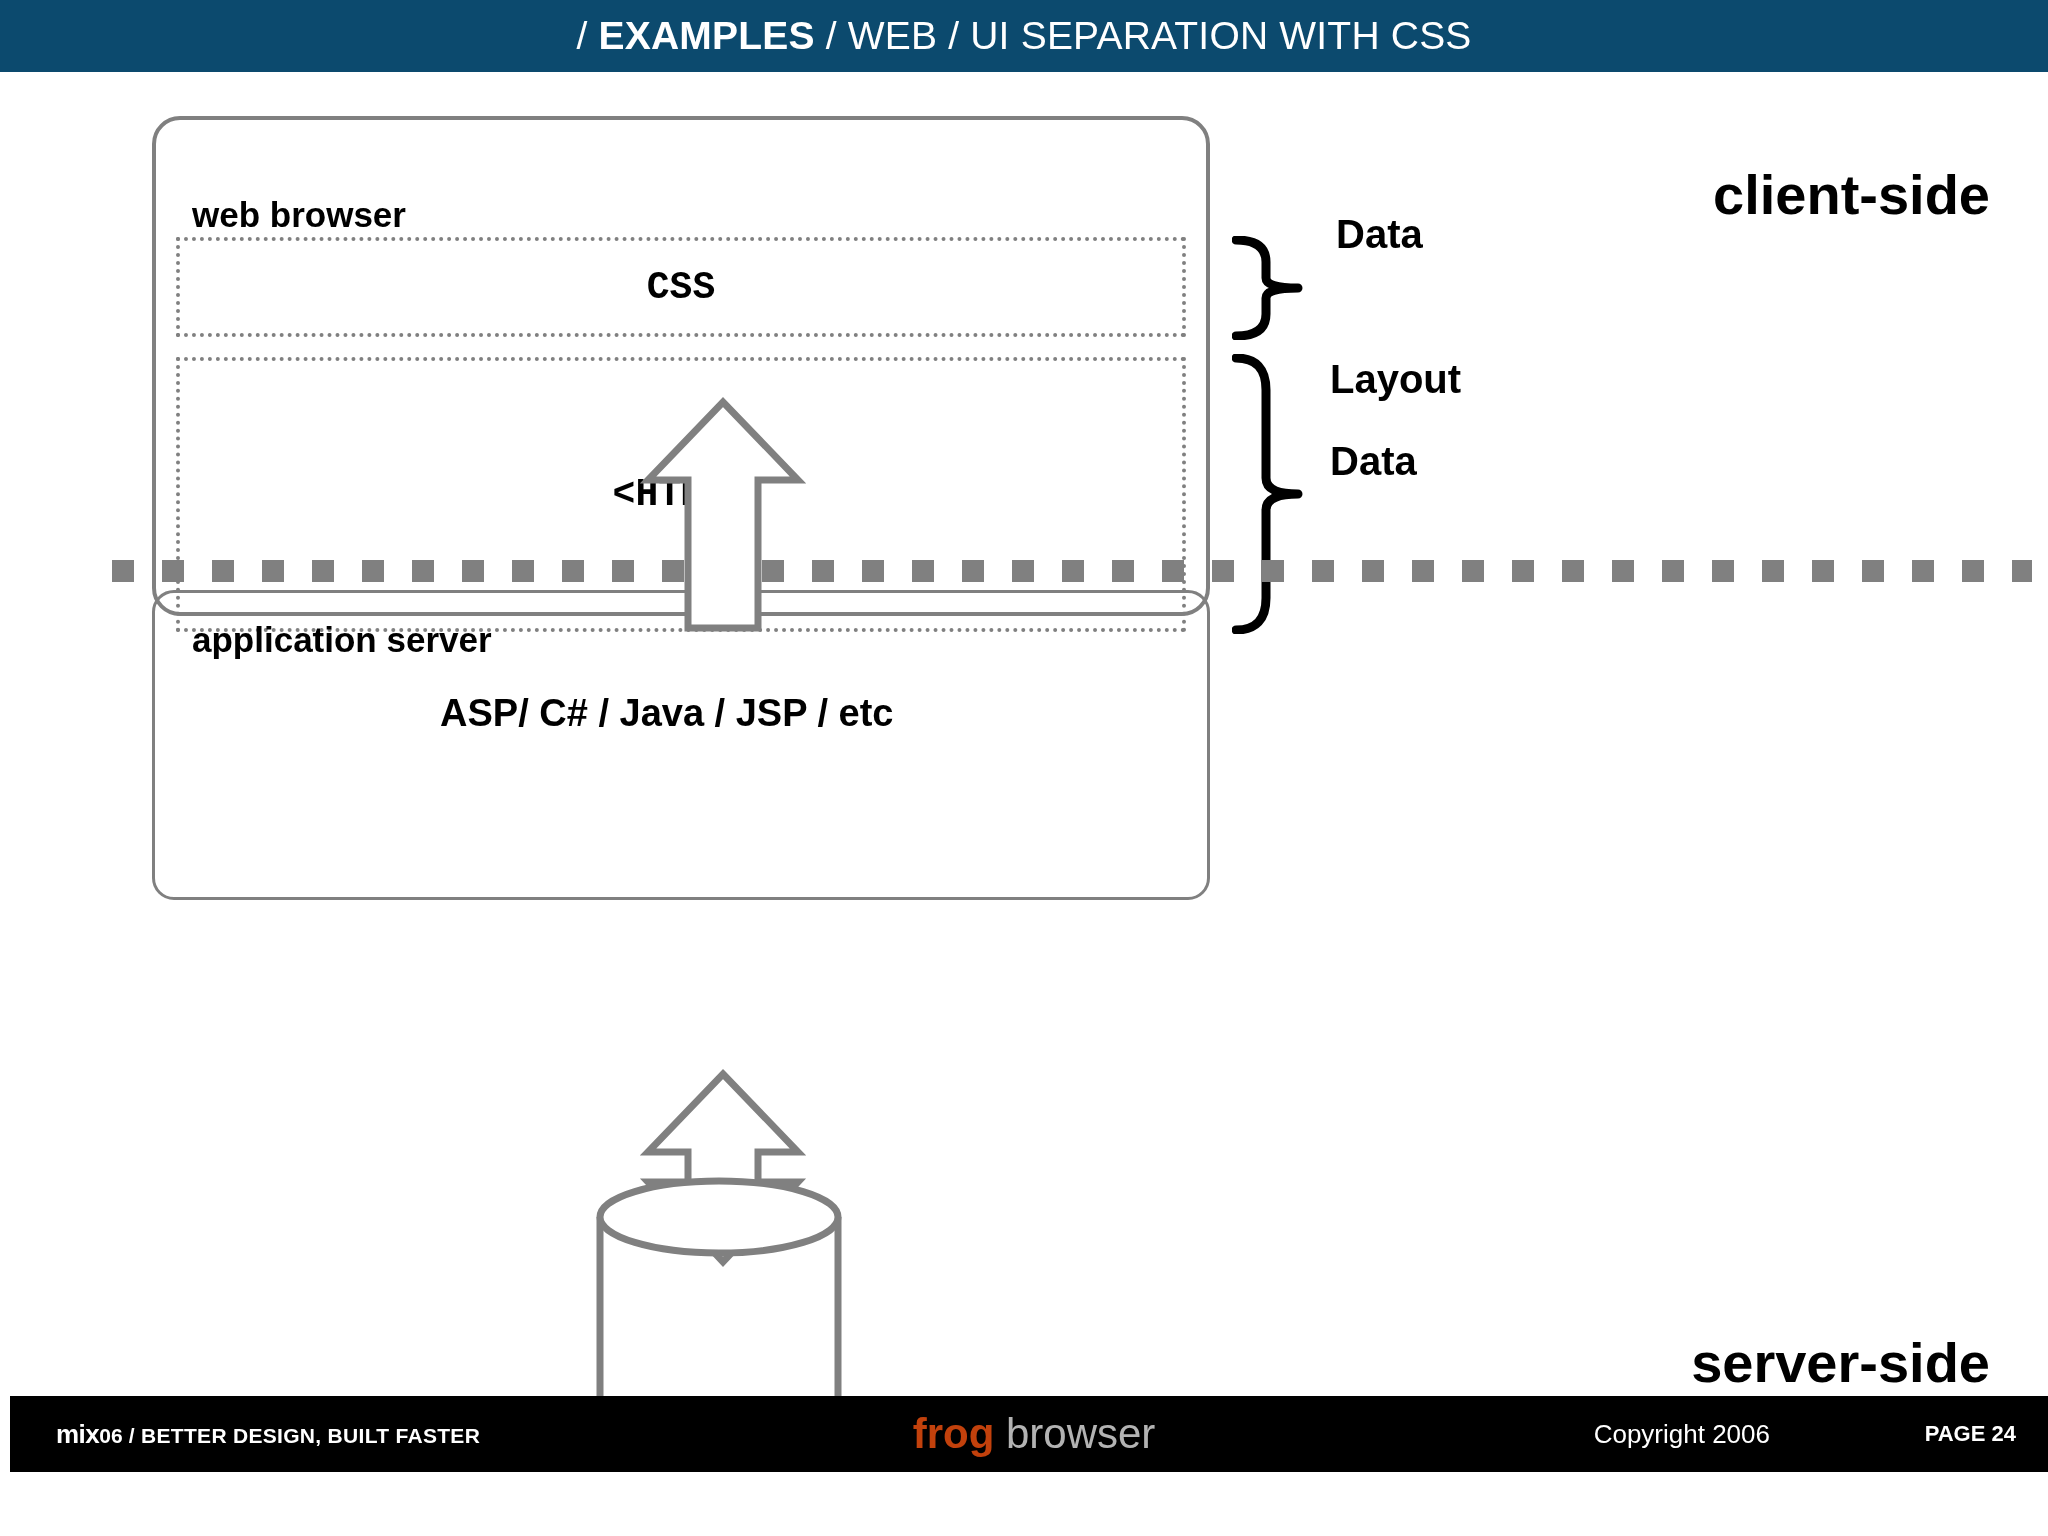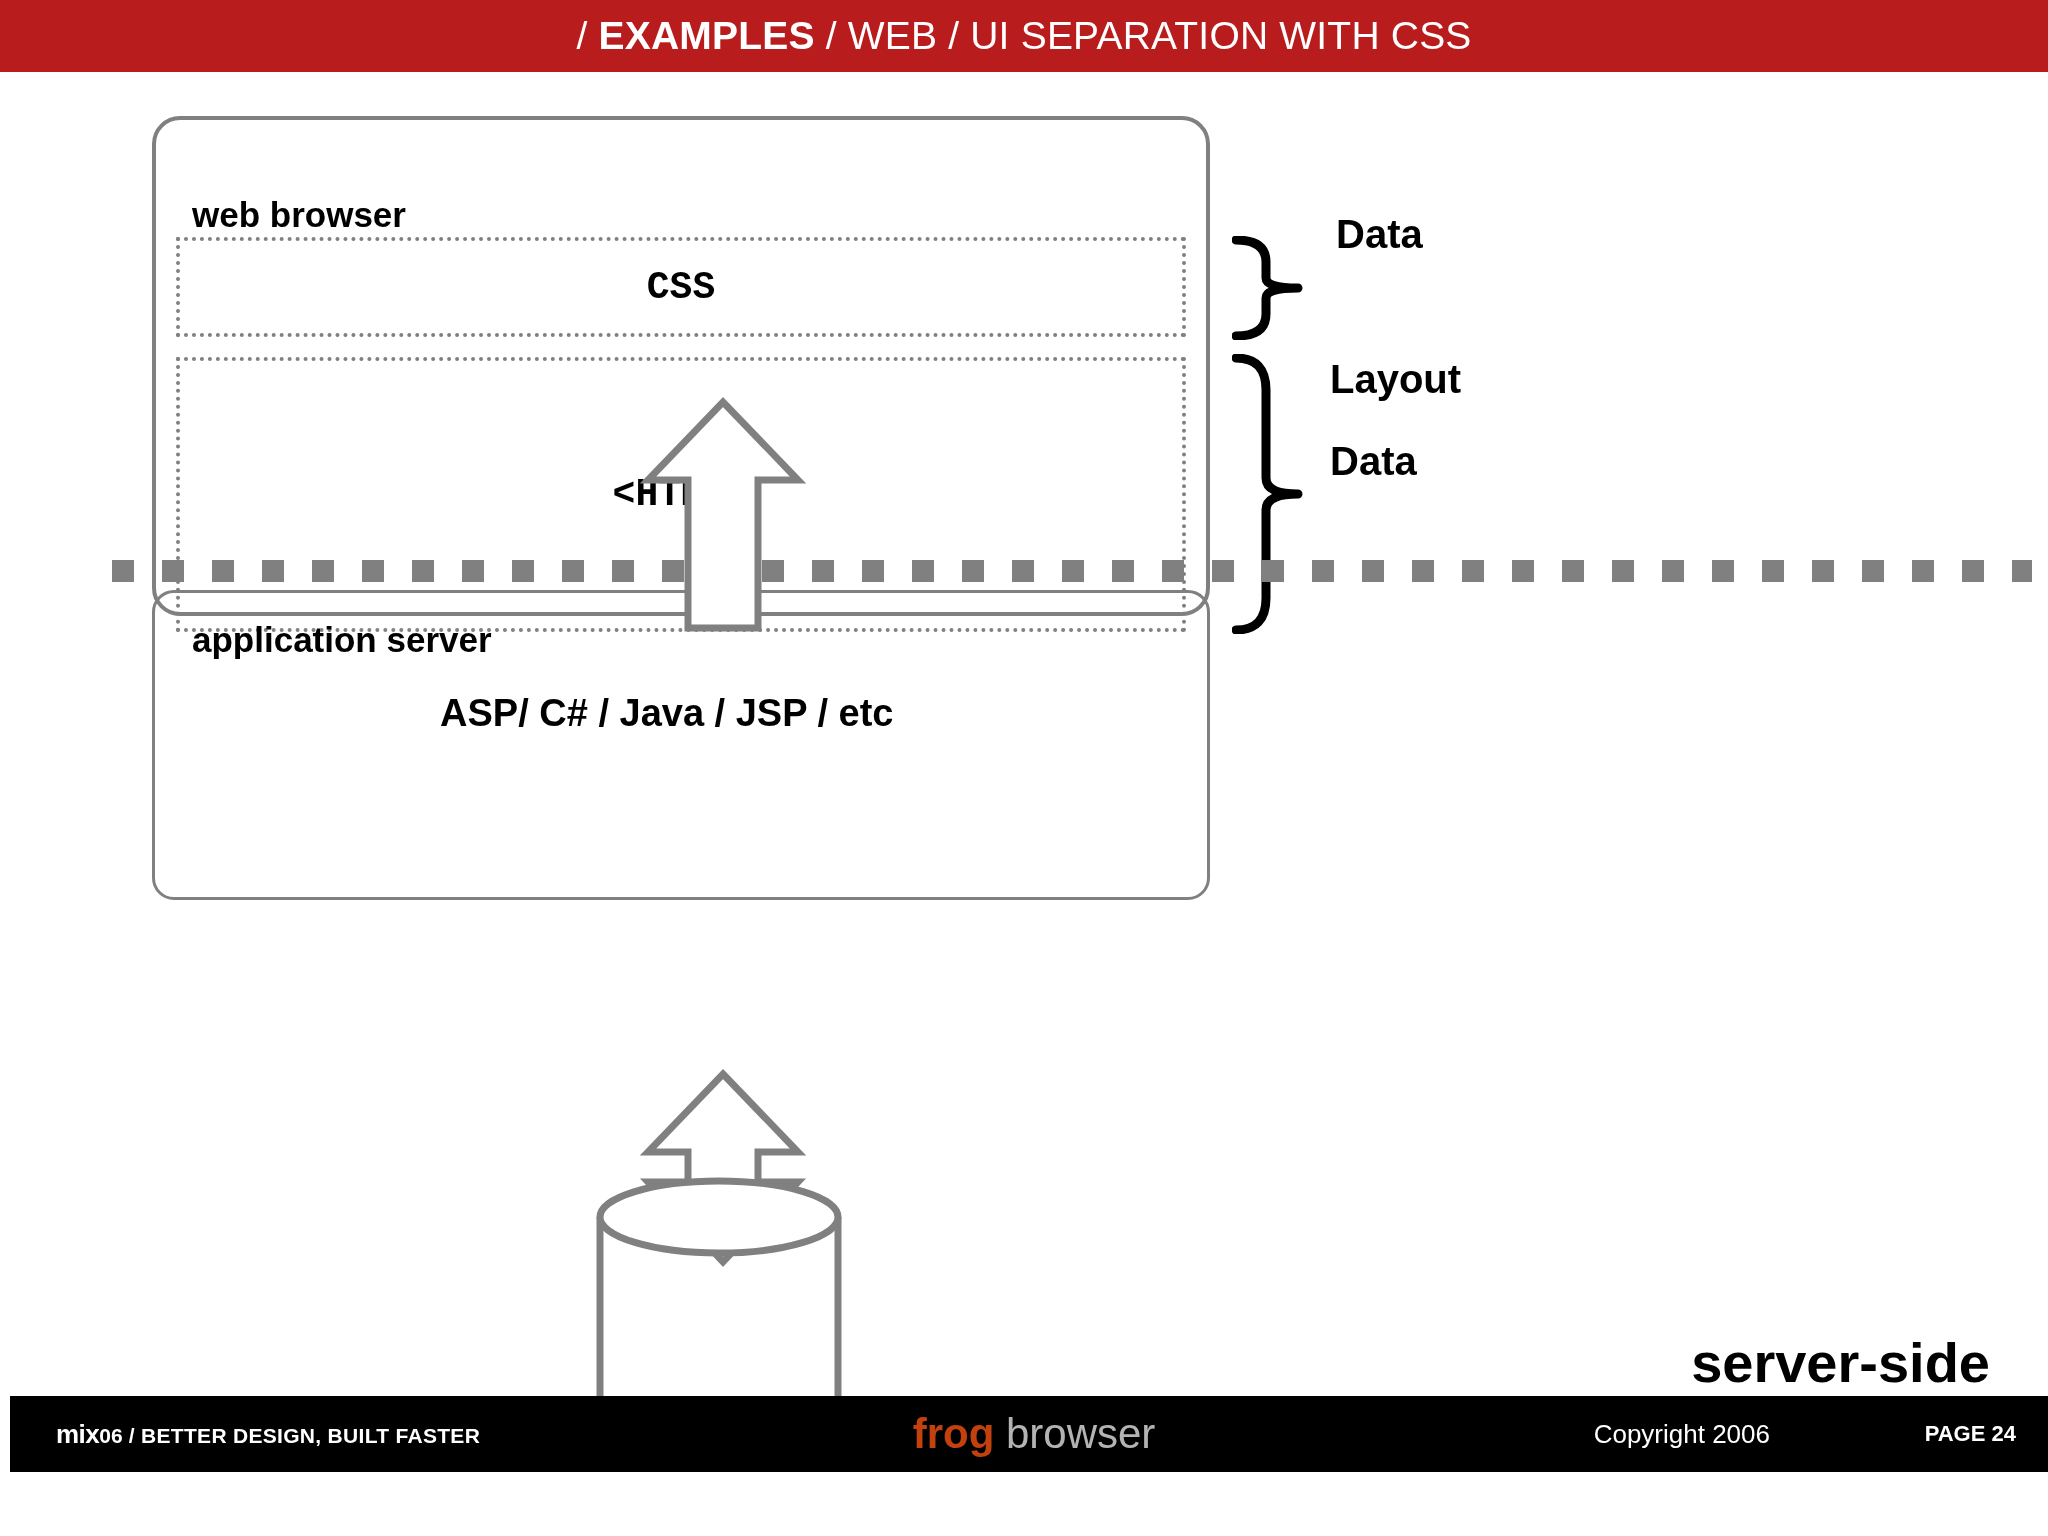--- a/index.html
+++ b/index.html
@@ -14,21 +14,21 @@
     font-family: "Liberation Sans", sans-serif;
     overflow: hidden;
   }
 
   
   #header-bar {
     position: absolute;
     left: 0; top: 0;
     width: 2048px;
     height: 72px;
-    background: #b91c1c;
+    background: #0c4a6e;
     display: flex;
     align-items: center;
     justify-content: center;
   }
   #header-title {
     color: #ffffff;
     font-size: 39px;
     letter-spacing: 0.2px;
     white-space: nowrap;
   }
@@ -229,20 +229,21 @@
 <body>
 
 <div id="header-bar">
   <div id="header-title">
     <span class="light">/ </span><span class="strong">EXAMPLES</span><span class="light"> / WEB / UI SEPARATION WITH CSS</span>
   </div>
 </div>
 
 <div id="slide">
 
+  <div class="side-label" id="client-side-label">client-side</div>
   <div class="side-label" id="server-side-label">server-side</div>
 
   <div id="browser-box"></div>
   <div id="browser-label">web browser</div>
 
   <div class="dotted-box" id="css-box">
     <span class="dotted-box-label">CSS</span>
   </div>
 
   <div class="dotted-box" id="html-box">

